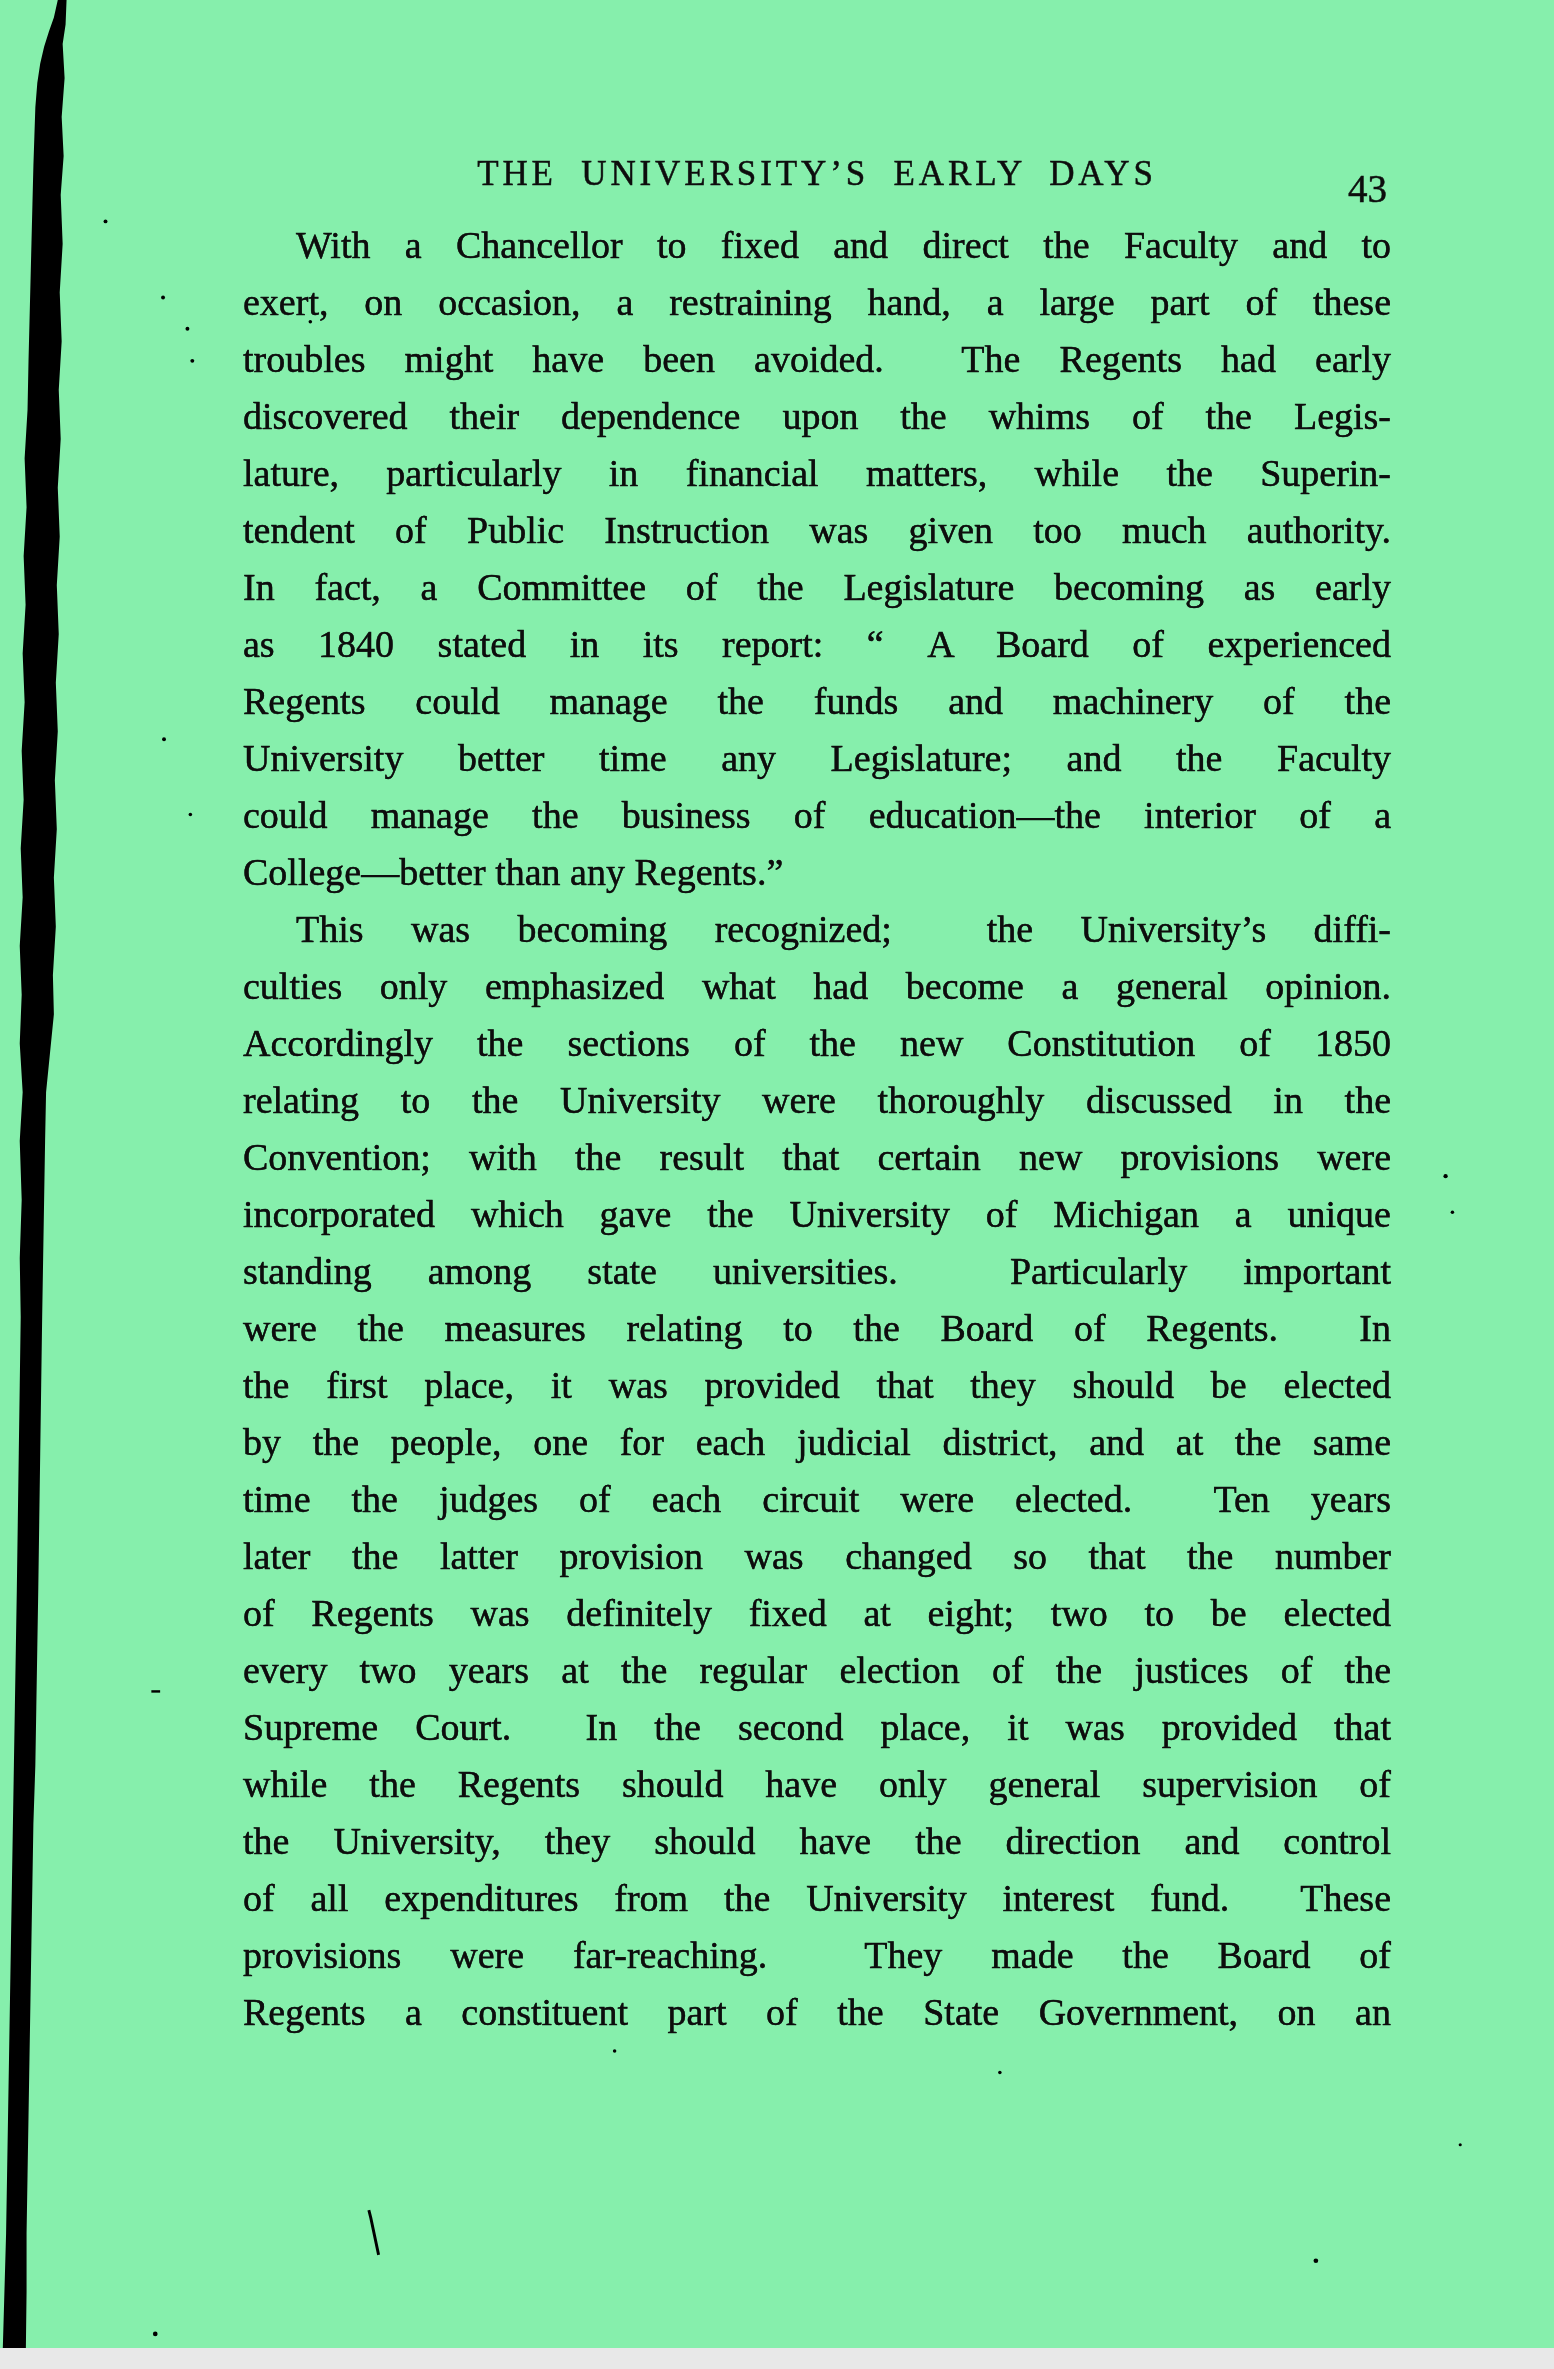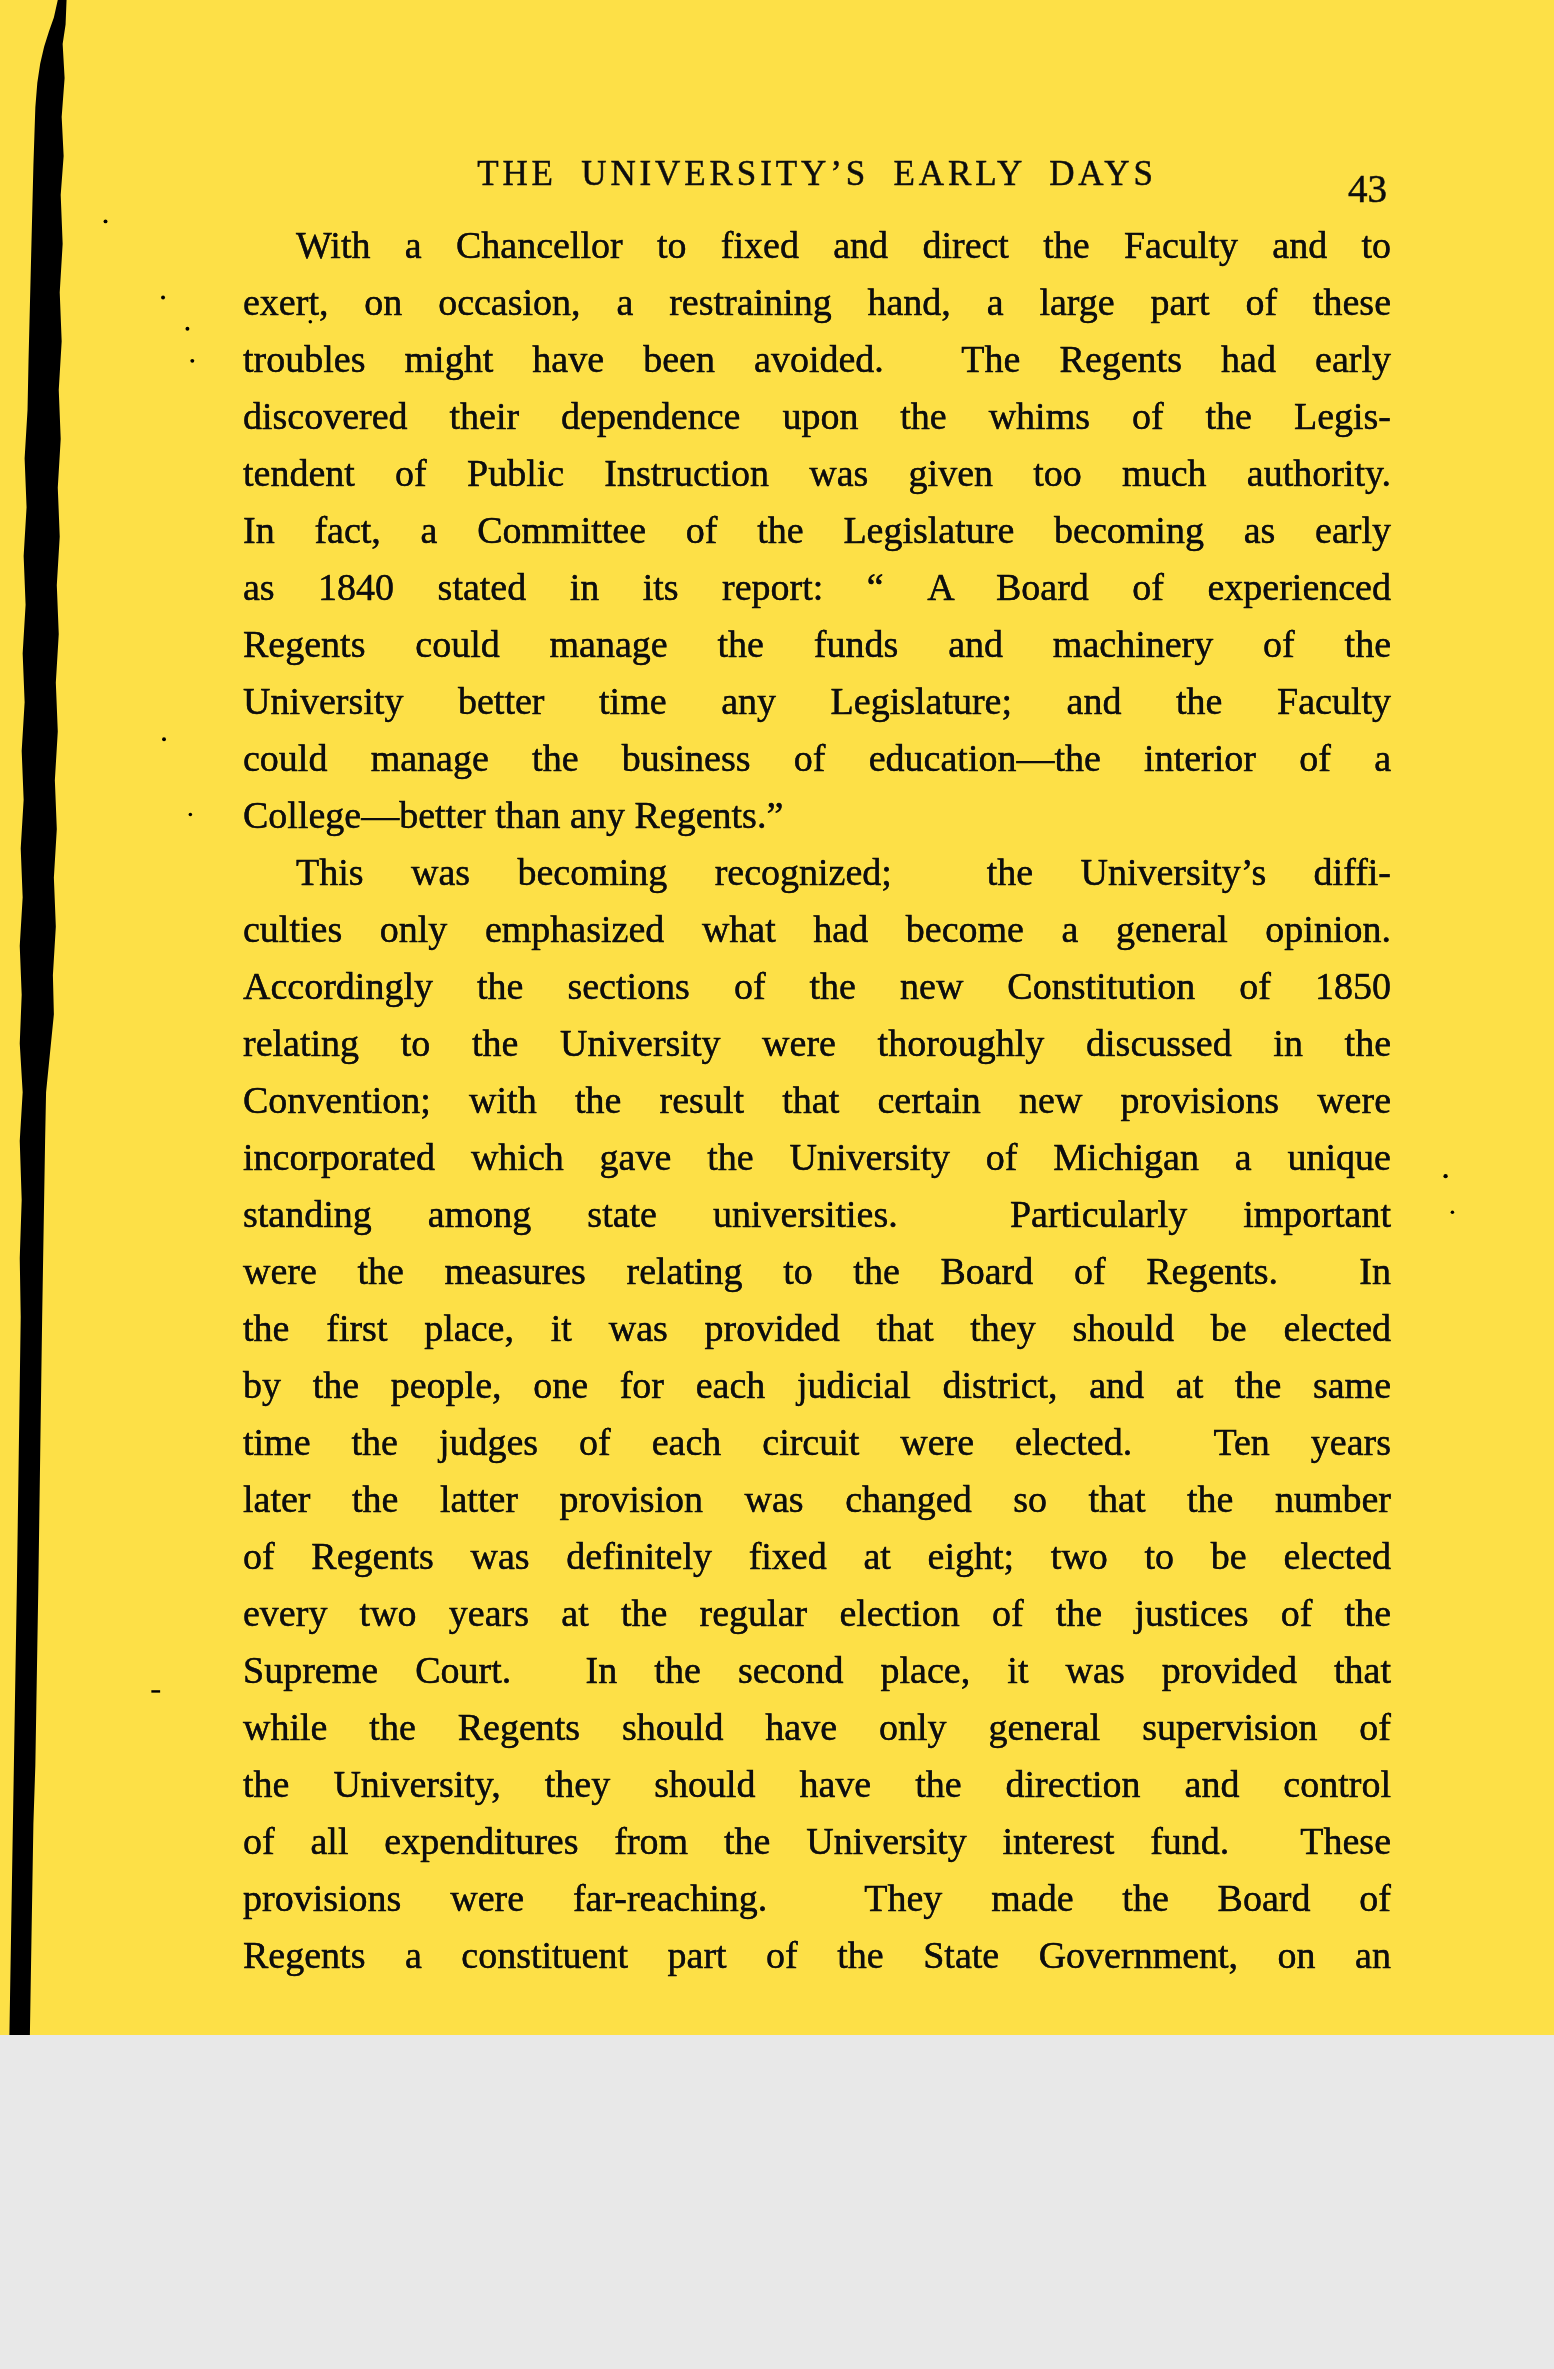--- a/index.html
+++ b/index.html
@@ -1,19 +1,19 @@
 <!DOCTYPE html>
 <html><head>
 <meta charset="utf-8">
 <style>
   html,body { margin:0; padding:0; background:#e8e8e8; }
   .page {
     position:relative;
-    width:1555px; height:2035px;
-    background:#fde047;
+    width:1555px; height:2348px;
+    background:#86efac;
     overflow:hidden;
     font-family:"Liberation Serif","DejaVu Serif",serif;
     color:#0d0d0d;
   }
   .gutter-svg, .marks-svg {
     position:absolute; left:0; top:0; pointer-events:none;
   }
   .header {
     position:absolute; left:243px; top:154px; width:1148px; height:53px;
   }
@@ -74,20 +74,21 @@
   <div class="header">
     <div class="running-head">THE UNIVERSITY’S EARLY DAYS</div>
     <div class="page-num">43</div>
   </div>
 
   <div class="body-text">
       <div class="line indent">With a Chancellor to fixed and direct the Faculty and to</div>
       <div class="line">exert, on occasion, a restraining hand, a large part of these</div>
       <div class="line">troubles might have been avoided.&nbsp; The Regents had early</div>
       <div class="line">discovered their dependence upon the whims of the Legis-</div>
+      <div class="line">lature, particularly in financial matters, while the Superin-</div>
       <div class="line">tendent of Public Instruction was given too much authority.</div>
       <div class="line">In fact, a Committee of the Legislature becoming as early</div>
       <div class="line">as 1840 stated in its report: “&nbsp;A Board of experienced</div>
       <div class="line">Regents could manage the funds and machinery of the</div>
       <div class="line">University better time any Legislature; and the Faculty</div>
       <div class="line">could manage the business of education—the interior of a</div>
       <div class="line short">College—better than any Regents.”</div>
       <div class="line indent">This was becoming recognized;&nbsp; the University’s diffi-</div>
       <div class="line">culties only emphasized what had become a general opinion.</div>
       <div class="line">Accordingly the sections of the new Constitution of 1850</div>

